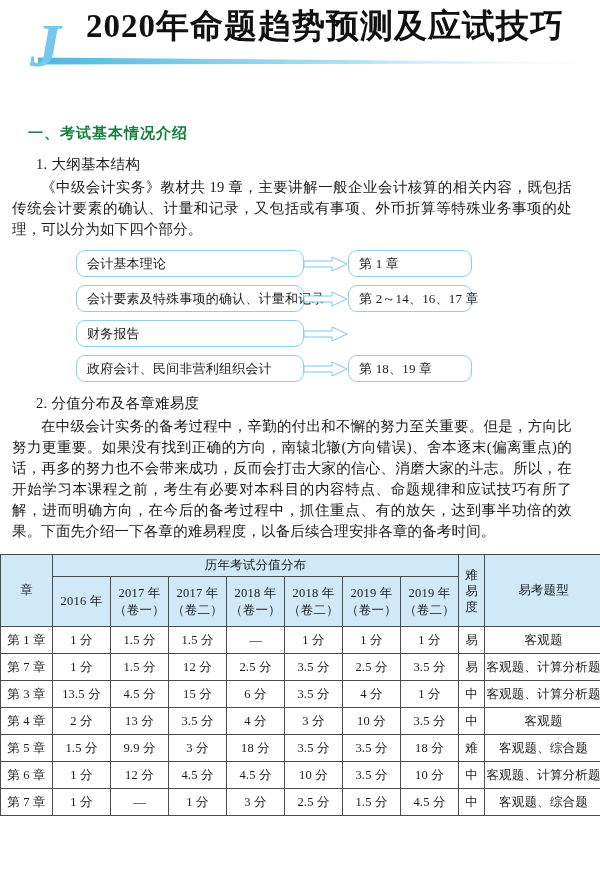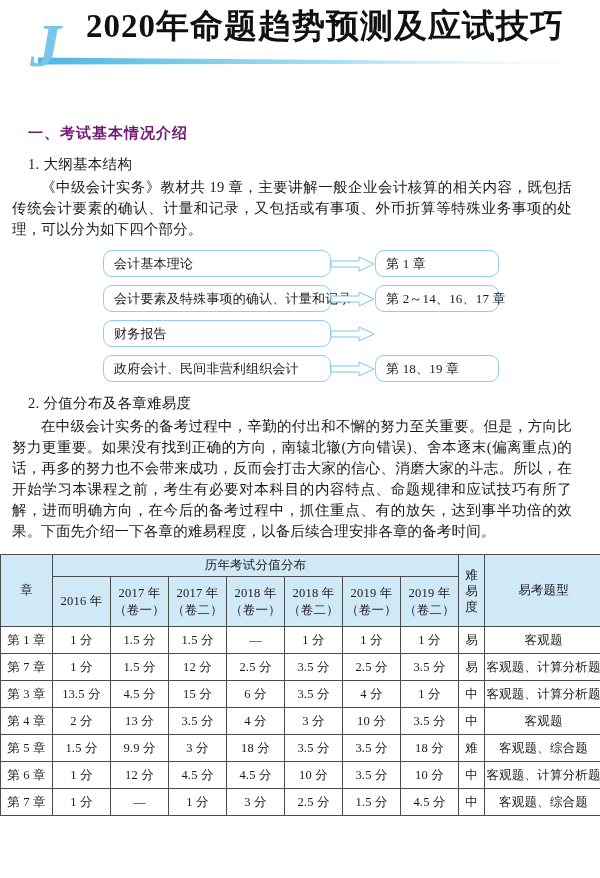--- a/index.html
+++ b/index.html
@@ -68,46 +68,46 @@
     height: 9px;
     z-index: 1;
   }
 
   
   .section-heading {
     margin: 24px 0 0 28px;
     font-family: Liberation Mono, monospace;
     font-weight: 700;
     font-size: 15px;
-    color: #701a75;
+    color: #15803d;
     letter-spacing: 1px;
   }
 
   
   .subhead {
     margin: 11px 0 0 0;
-    padding-left: 28px;
+    padding-left: 36px;
     font-size: 14.5px;
     line-height: 20px;
     font-weight: 400;
     letter-spacing: 0.3px;
   }
   .para {
     margin: 3px 28px 0 12px;
     font-size: 14.5px;
     line-height: 21px;
     text-align: justify;
     text-indent: 29px;
     letter-spacing: 0.15px;
   }
 
   
   .flow {
     margin: 10px 0 0 0;
-    padding-left: 103px;
+    padding-left: 76px;
   }
   .flow-row {
     display: flex;
     align-items: center;
     margin-bottom: 8px;
   }
   .flow-box {
     border: 1px solid #8fcfe8;
     border-radius: 9px;
     background: #ffffff;

